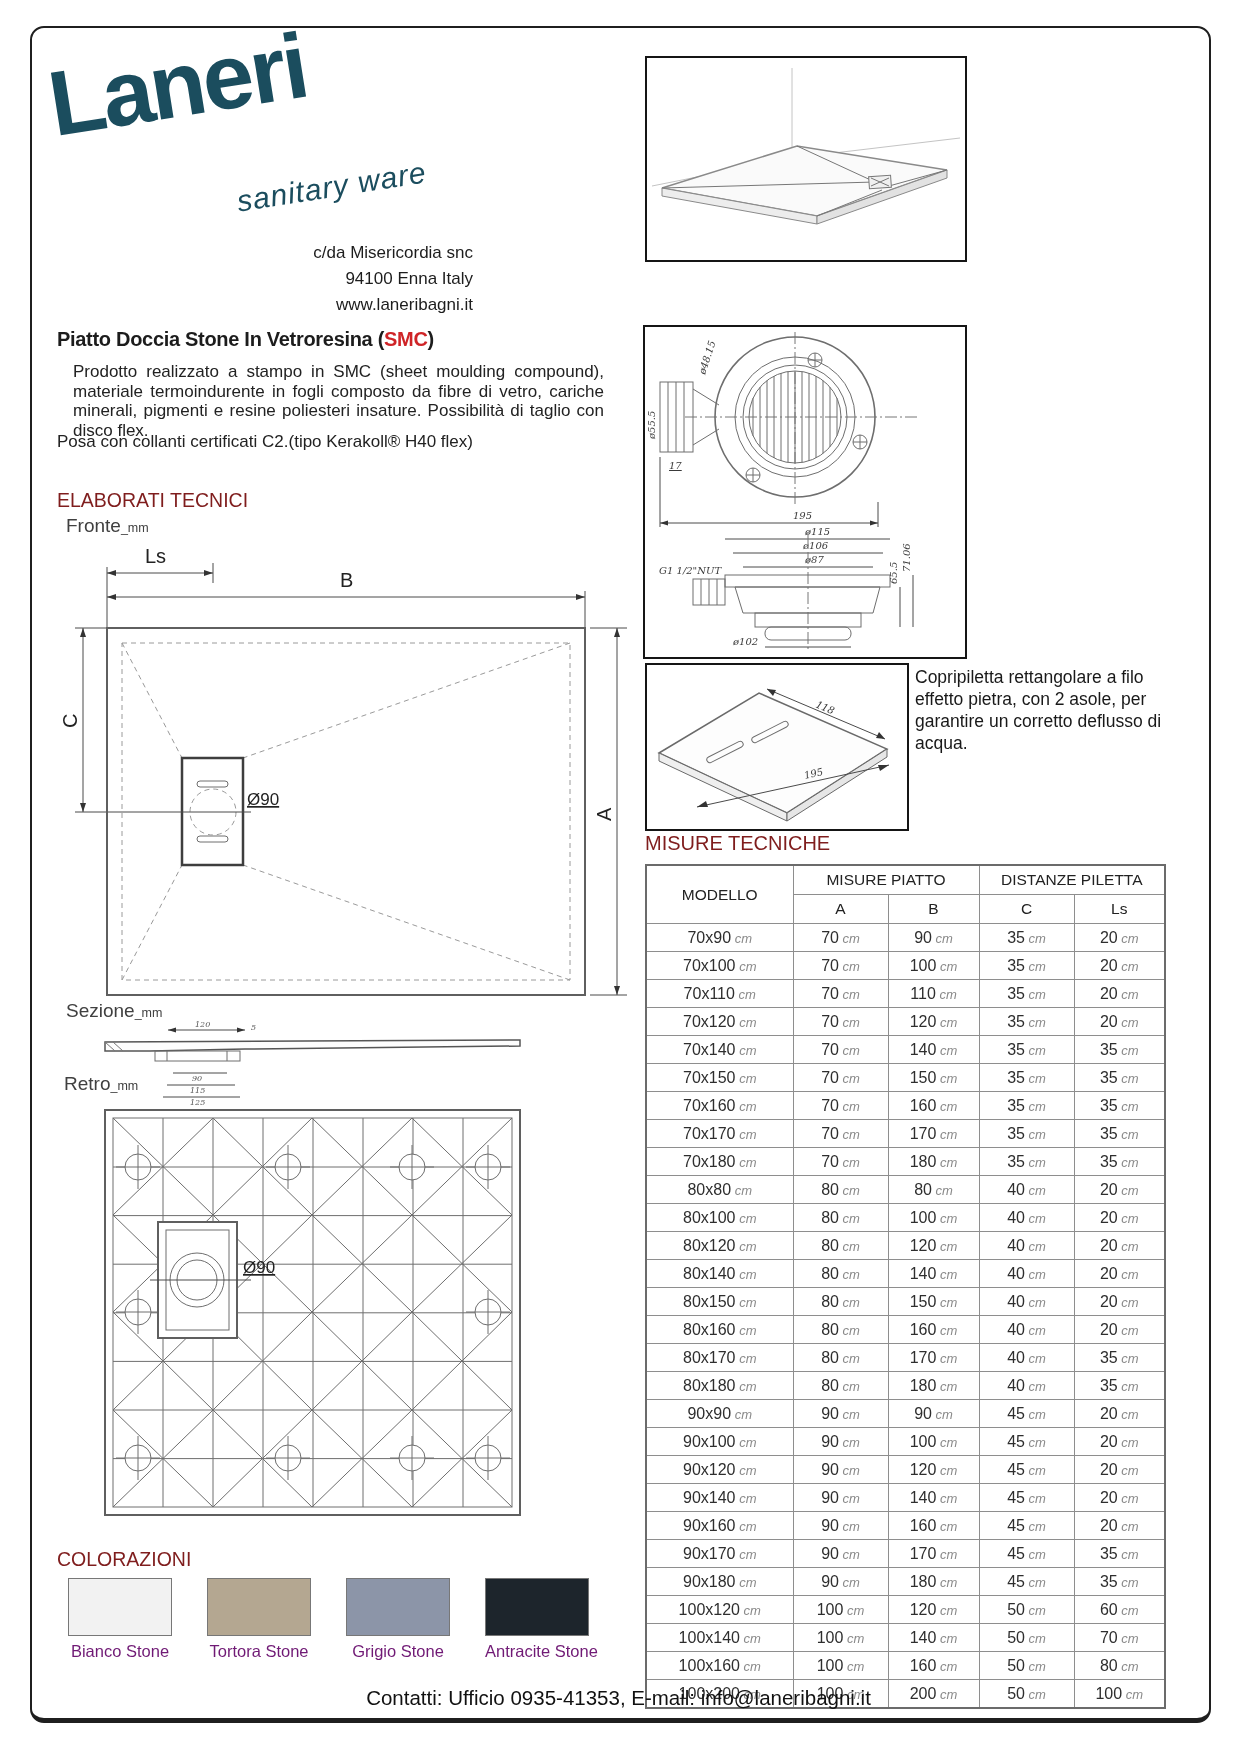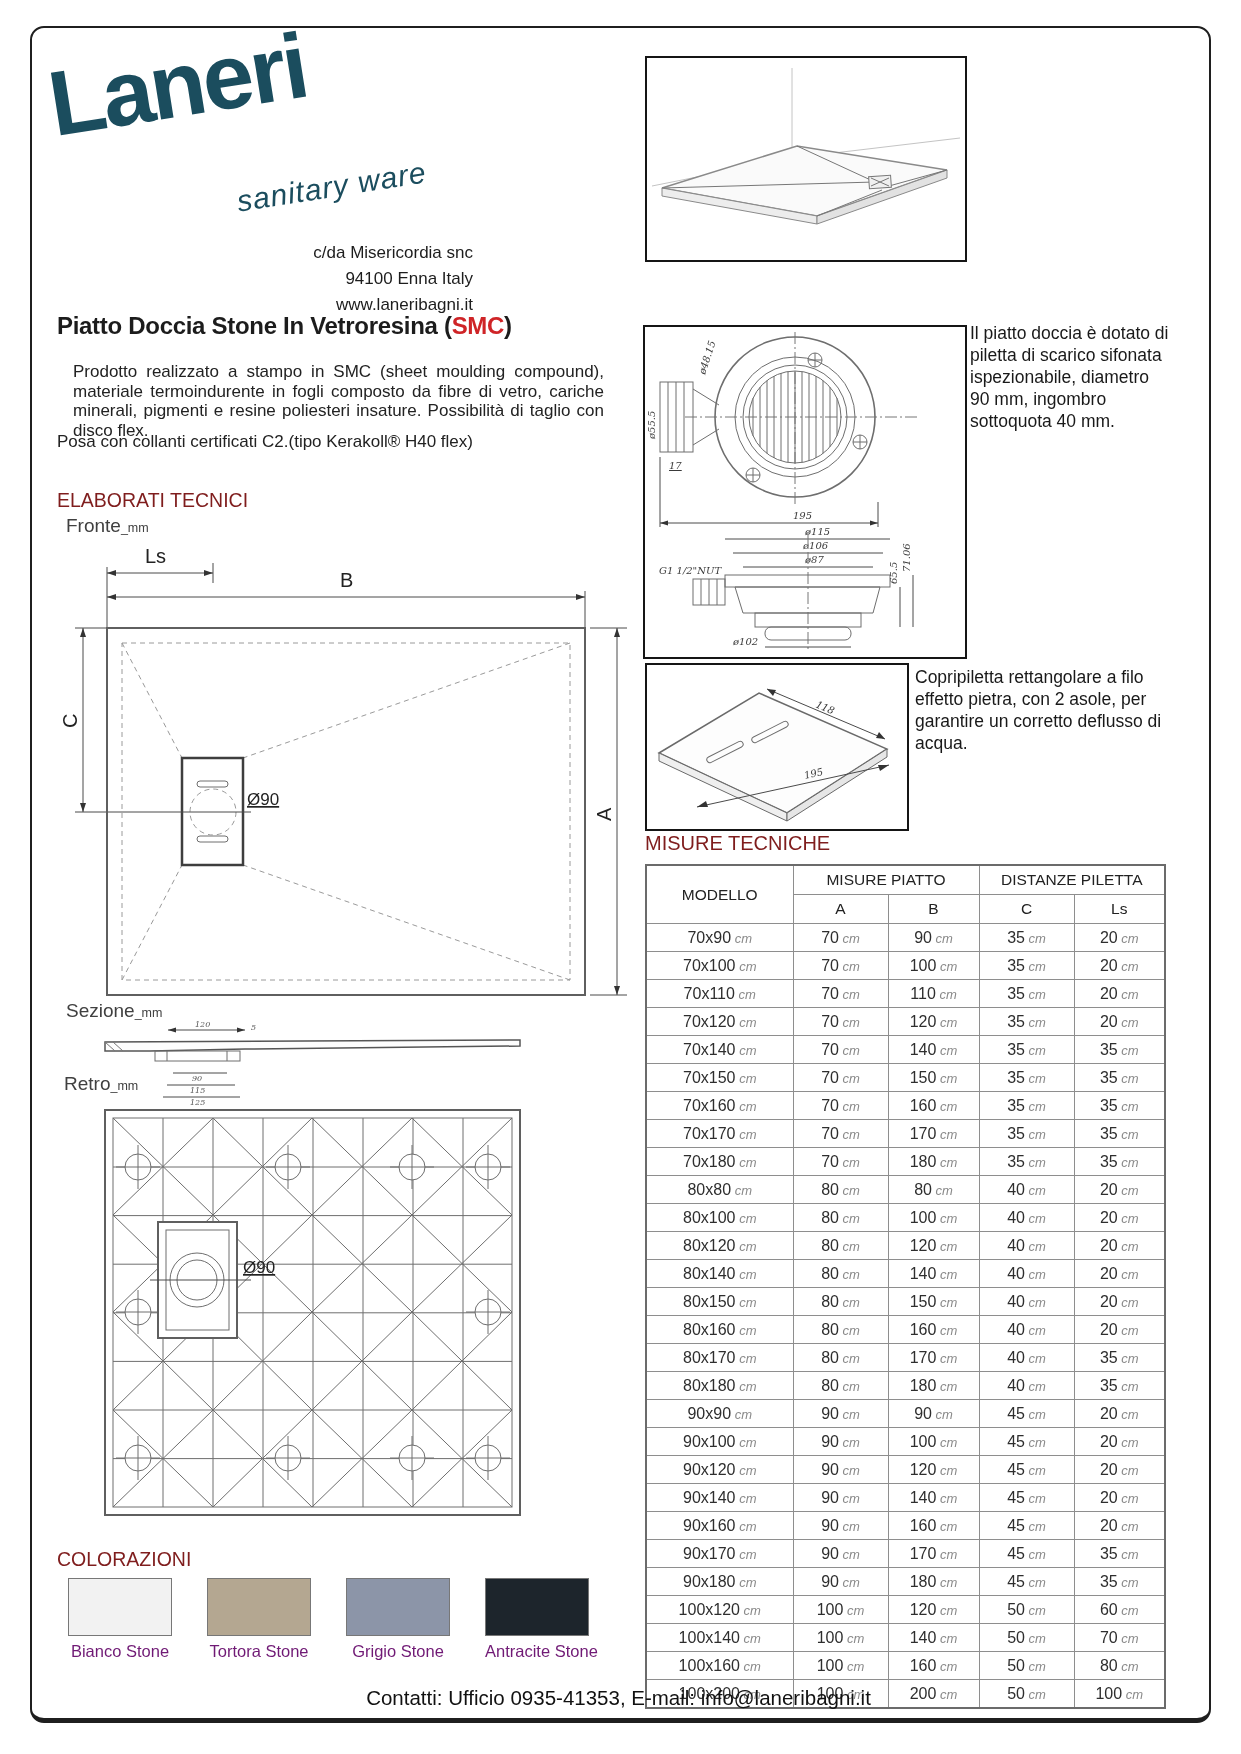--- a/index.html
+++ b/index.html
@@ -13,21 +13,21 @@
   .brand{left:58px;top:58px;width:420px;height:160px;}
   .brand-name{position:absolute;left:0;top:-6px;font-size:92px;font-weight:bold;
               color:#1b4d5e;transform:rotate(-9deg);transform-origin:left bottom;
               letter-spacing:-3px;}
   .brand-tag{position:absolute;left:178px;top:112px;font-size:30px;font-style:italic;
              color:#1b4d5e;transform:rotate(-9deg);letter-spacing:1px;}
   .address{left:250px;top:220px;width:223px;text-align:right;font-size:17px;line-height:26px;color:#1d1d1d;margin-top:20px;}
   
   .tbox{border:2px solid #151515;background:#fff;}
   
-  .title{left:57px;top:312px;font-size:24px;font-weight:bold;letter-spacing:-0.3px;}
+  .title{left:57px;top:328px;font-size:20px;font-weight:bold;letter-spacing:-0.3px;}
   .title .accent{color:#cf2427;}
   .intro{left:57px;width:531px;font-size:17px;line-height:19.5px;text-align:justify;color:#222;}
   h2.sec{font-size:19.5px;font-weight:normal;margin:0;color:#7f1d1d;}
   .dwg-label{font-size:19px;color:#404040;}
   .dwg-label .u{font-size:12.5px;}
   .note{font-size:17.5px;line-height:22px;color:#191919;text-align:left;}
   
   table.mt{border-collapse:collapse;table-layout:fixed;width:519px;background:#fff;}
   table.mt th,table.mt td{border:1px solid #8e8e8e;text-align:center;vertical-align:middle;
     font-weight:normal;font-size:15.5px;color:#222;padding:0;}
@@ -362,21 +362,20 @@
         <line class="ln1" x1="72" y1="252" x2="72" y2="278"></line>
         <line class="dim" x1="255" y1="260" x2="255" y2="300"></line>
         <line class="dim" x1="268" y1="248" x2="268" y2="300"></line>
         <text class="cad" x="252" y="257" transform="rotate(-90 252 257)">65.5</text>
         <text class="cad" x="265" y="245" transform="rotate(-90 265 245)">71.06</text>
         <line class="dim" x1="120" y1="320" x2="206" y2="320"></line>
         <text class="cad" x="88" y="318">ø102</text>
       </g>
     </svg>
   </div>
-  <div class="abs note" style="left:970px;top:322px;width:200px;">Il piatto doccia è dotato di piletta di scarico sifonata ispezionabile, diametro 90 mm, ingombro sottoquota 40 mm.</div>
 
   <div class="abs tbox" style="left:645px;top:663px;width:260px;height:164px;">
     <svg width="256" height="160" viewBox="0 0 256 160">
       <g>
         <polygon points="12,88 112,28 240,84 140,148" fill="#fdfdfd" stroke="#6a6a6a" stroke-width="1.5"></polygon>
         <polygon points="12,88 140,148 140,156 12,96" fill="#efefef" stroke="#6a6a6a" stroke-width="1"></polygon>
         <polygon points="140,148 240,84 240,92 140,156" fill="#e6e6e6" stroke="#6a6a6a" stroke-width="1"></polygon>
         <rect x="58" y="84" width="40" height="6" rx="3" class="ln1" transform="rotate(-27 78 87)"></rect>
         <rect x="103" y="64" width="40" height="6" rx="3" class="ln1" transform="rotate(-27 123 67)"></rect>
       </g>

